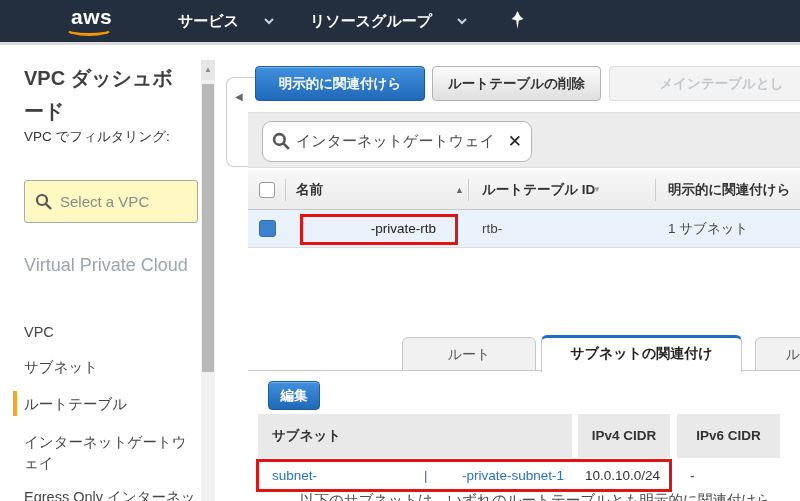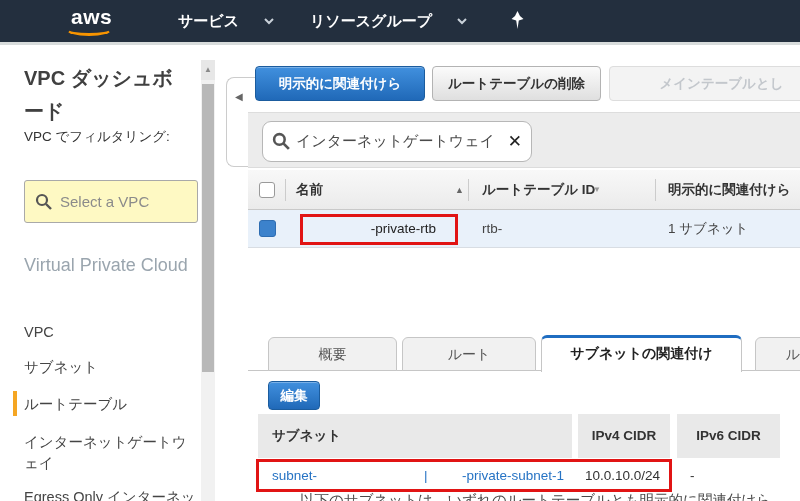--- a/index.html
+++ b/index.html
@@ -178,21 +178,20 @@
 
   <div class="tbl-row">
     <span class="cb cb-checked" style="left:11px;top:10px;"></span>
     <span class="cell row-name">-private-rtb</span>
     <span class="cell" style="left:234px;">rtb-</span>
     <span class="cell" style="left:420px;">1 サブネット</span>
   </div>
   <div class="anno anno-name"></div>
 
   <div class="tabs-line"></div>
-  <div class="tab tab-overview">概要</div>
   <div class="tab tab-routes">ルート</div>
   <div class="tab tab-active">サブネットの関連付け</div>
   <div class="tab tab-prop">ルー</div>
 
   <div class="btn btn-primary btn-edit">編集</div>
   <div class="bt-cell bt-subnet">サブネット</div>
   <div class="bt-cell bt-ipv4">IPv4 CIDR</div>
   <div class="bt-cell bt-ipv6">IPv6 CIDR</div>
 
   <div class="bt-val link v-prefix">subnet-</div>

